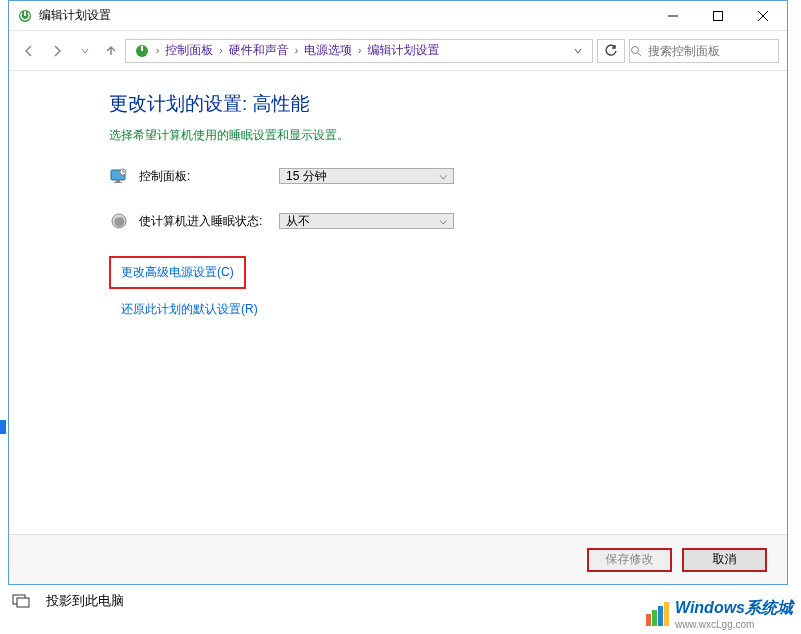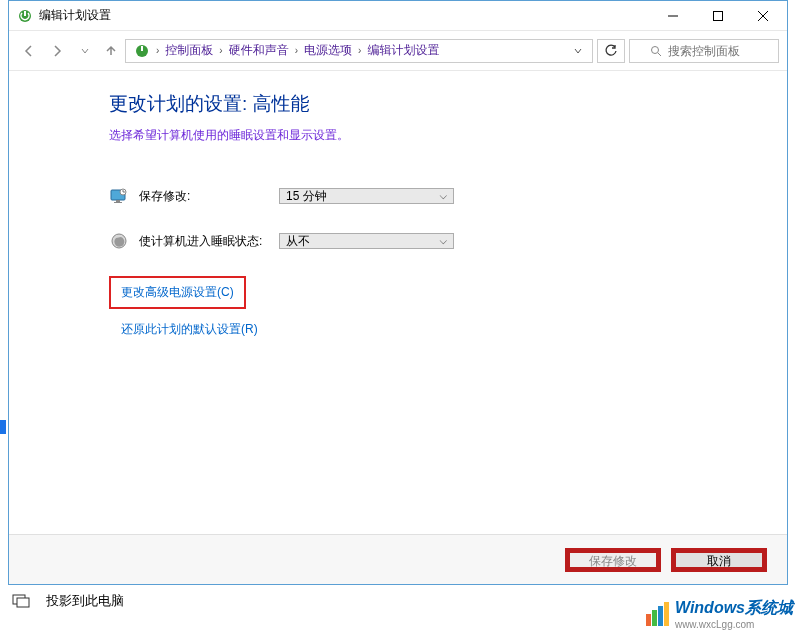--- a/index.html
+++ b/index.html
@@ -15,46 +15,46 @@
   
   .nav-row { height: 40px; display: flex; align-items: center; padding: 0 8px; border-bottom: 1px solid #e8e8e8; gap: 4px; }
   .nav-arrow { width: 24px; height: 24px; display: flex; align-items: center; justify-content: center; color: #999; background: transparent; border: none; }
   .nav-up { width: 20px; }
   .breadcrumb-icon { width: 16px; height: 16px; margin: 0 4px; }
   .breadcrumb { flex: 1; display: flex; align-items: center; height: 24px; border: 1px solid #ccc; padding: 0 4px; gap: 2px; background: #fff; }
   .breadcrumb-item { padding: 2px 4px; font-size: 12px; color: #4c1d95; cursor: pointer; }
   .breadcrumb-chev { color: #555; font-size: 10px; }
   .breadcrumb-drop { margin-left: auto; padding: 0 6px; color: #555; cursor: pointer; }
   .refresh-btn { width: 28px; height: 24px; border: 1px solid #ccc; background: #fff; display: flex; align-items: center; justify-content: center; cursor: pointer; }
-  .search-box { width: 150px; height: 24px; border: 1px solid #ccc; display: flex; align-items: center; padding: 0 20px; gap: 6px; }
+  .search-box { width: 150px; height: 24px; border: 1px solid #ccc; display: flex; align-items: center; padding: 0 0; gap: 6px; }
   .search-box input { border: none; outline: none; flex: 1; font-size: 12px; color: #888; width: 100%; }
   
   .content { padding: 20px 0 0 100px; position: relative; height: calc(100% - 120px); }
   .plan-heading { color: #003399; font-size: 19px; margin-bottom: 10px; }
-  .plan-sub { font-size: 12px; color: #6d28d9; margin-bottom: 42px; }
+  .plan-sub { font-size: 12px; color: #15803d; margin-bottom: 22px; }
   
   .setting-row { display: flex; align-items: center; margin-bottom: 25px; gap: 10px; }
   .setting-icon { width: 20px; height: 20px; flex-shrink: 0; }
   .setting-label { width: 130px; font-size: 12px; color: #000; }
   .setting-select { width: 175px; height: 16px; border: 1px solid #adadad; background: #e9e9e9; padding: 0 6px; display: flex; align-items: center; justify-content: space-between; font-size: 12px; cursor: pointer; }
   .setting-select .chev { font-size: 10px; color: #555; }
   
   .links { margin-top: 20px; }
   .link-highlight { border: 2px solid #d22; padding: 6px 10px; display: inline-block; }
   .link { color: #0066cc; font-size: 12px; cursor: pointer; }
   .link-row2 { margin-top: 12px; padding-left: 12px; }
   
   .watermark { position: absolute; left: 330px; top: 210px; display: flex; align-items: center; gap: 8px; opacity: 0.95; }
   .watermark-icon { width: 36px; height: 32px; }
   .watermark-text { display: flex; flex-direction: column; }
   .watermark-title { font-size: 16px; font-weight: bold; color: #333; letter-spacing: 1px; }
   .watermark-sub { font-size: 9px; color: #888; letter-spacing: 0.5px; }
   
   .footer { position: absolute; bottom: 0; left: 0; right: 0; height: 50px; border-top: 1px solid #e0e0e0; display: flex; align-items: center; justify-content: flex-end; padding-right: 20px; gap: 10px; background: #f7f7f7; }
-  .footer-btn { width: 96px; height: 24px; border: 5px solid #b91c1c; background: #e1e1e1; font-size: 12px; cursor: pointer; }
+  .footer-btn { width: 85px; height: 24px; border: 2px solid #b91c1c; background: #e1e1e1; font-size: 12px; cursor: pointer; }
   .footer-btn:disabled { color: #888; background: #efefef; }
   
   .taskbar-item { position: absolute; left: 12px; top: 592px; display: flex; align-items: center; gap: 16px; font-size: 13px; color: #000; }
   .taskbar-icon { width: 18px; height: 18px; }
   
   .bottom-watermark { position: absolute; right: 8px; bottom: 4px; display: flex; align-items: center; gap: 6px; }
   .bw-icon { display: flex; gap: 1px; align-items: flex-end; }
   .bw-bar { width: 5px; }
   .bw-text { display: flex; flex-direction: column; }
   .bw-title { font-size: 16px; font-weight: bold; font-style: italic; color: #0062b1; }
@@ -161,21 +161,21 @@
     <div class="setting-row">
       <span class="setting-icon">
         <svg viewBox="0 0 20 20">
             <rect x="2" y="4" width="14" height="10" rx="1" fill="#4fa8d8" stroke="#2a6a9a"></rect>
             <rect x="7" y="14" width="4" height="2" fill="#888"></rect>
             <rect x="5" y="16" width="8" height="1" fill="#888"></rect>
             <circle cx="14" cy="6" r="3" fill="#fff" stroke="#888"></circle>
             <path d="M14 4 L14 6 L16 6" stroke="#555" stroke-width="0.8" fill="none"></path>
           </svg>
       </span>
-      <span class="setting-label">保存修改:</span>
+      <span class="setting-label">控制面板:</span>
       <div class="setting-select">
         <span>15 分钟</span>
         <span class="chev">⌵</span>
       </div>
     </div>
 
     <div class="setting-row">
       <span class="setting-icon">
         <svg viewBox="0 0 20 20">
             <circle cx="10" cy="10" r="7" fill="#d8d8d8" stroke="#888"></circle>

